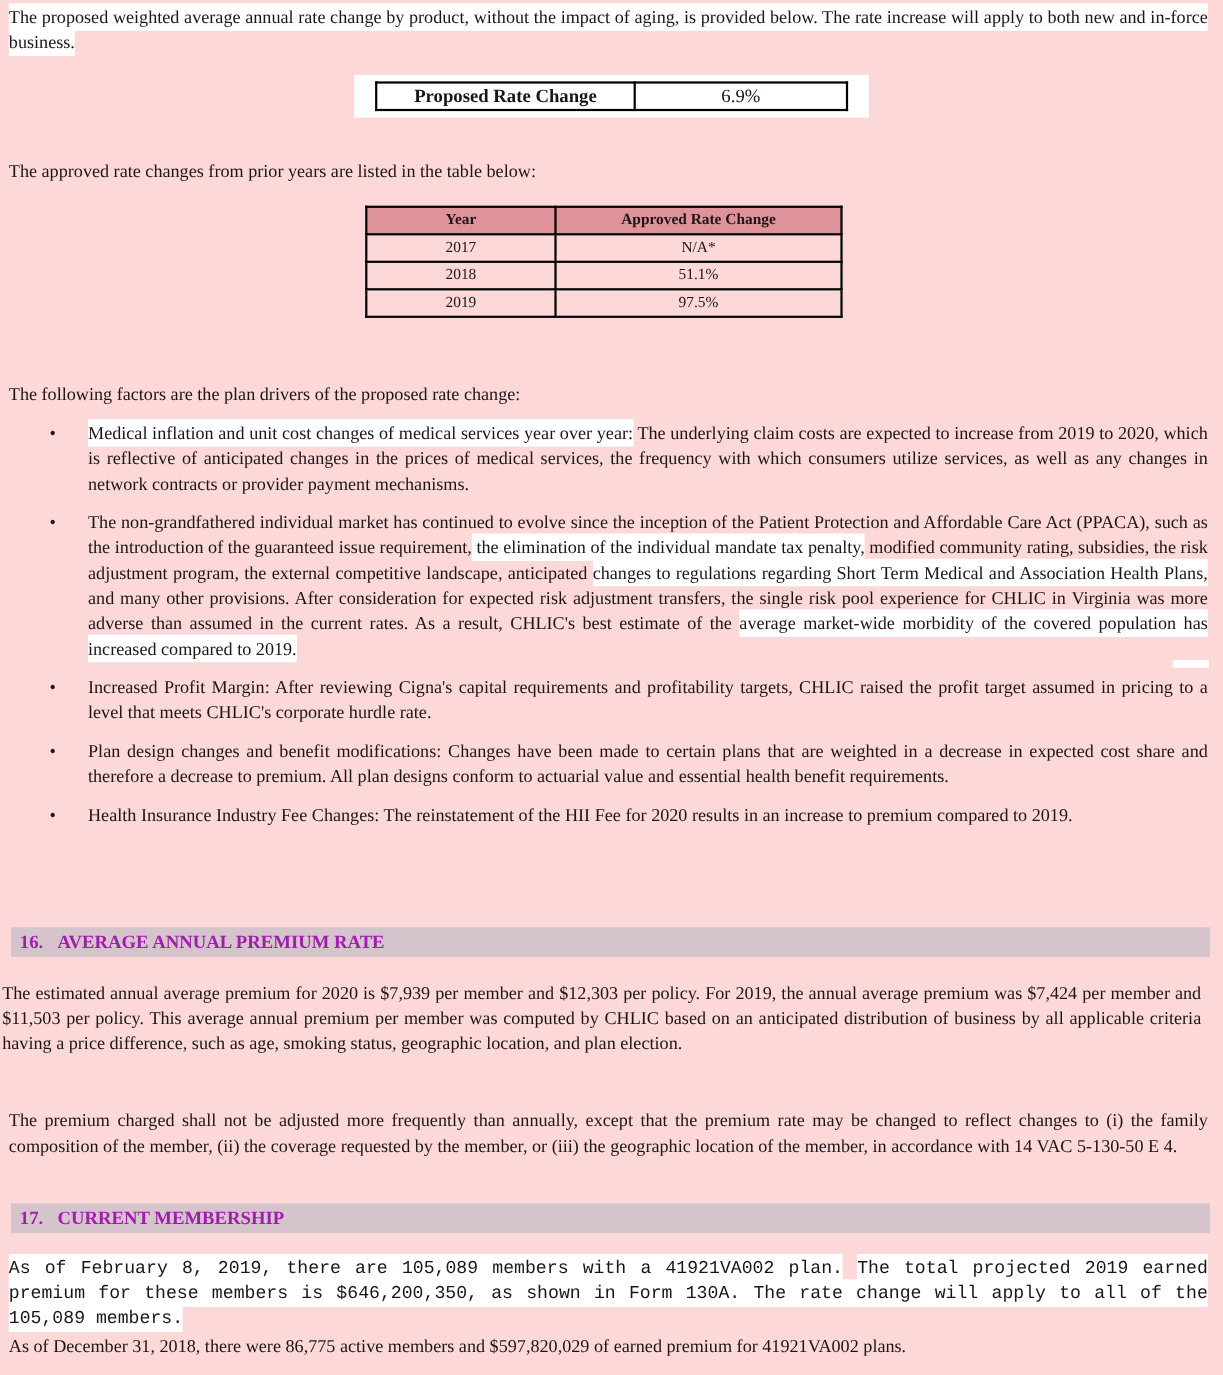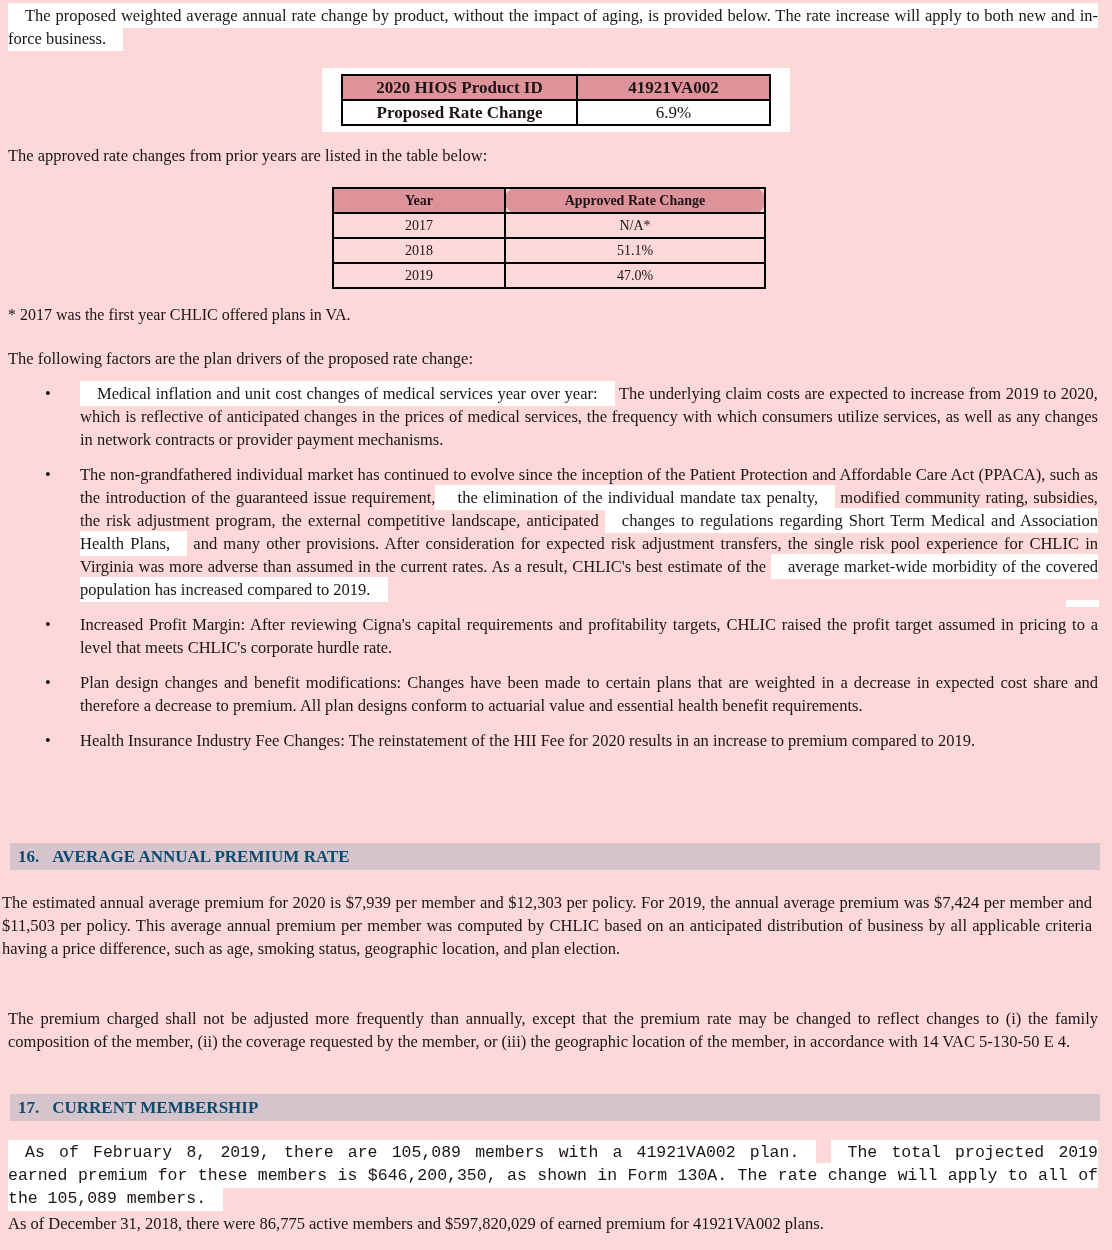--- a/index.html
+++ b/index.html
@@ -1,38 +1,38 @@
 <!DOCTYPE html>
 <html><head>
 <meta charset="utf-8">
 <style>
   html,body{margin:0;padding:0;background:#fcd8d8;}
   .page{position:relative;width:1112px;height:1250px;background:#fcd8d8;
         font-family:"Liberation Serif",serif;font-size:16.5px;line-height:23px;
         color:#1c1416;overflow:hidden;}
   .abs{position:absolute;}
   .para{margin:0;text-align:justify;}
-  .hl{background:#ffffff;padding:3px 17px;}
+  .hl{background:#ffffff;padding:3px 0;}
   
   .t1box{left:322px;top:68px;width:468px;background:#ffffff;padding:6px 0;}
   .t1{margin:0 auto;border-collapse:collapse;}
   .t1 td{border:2px solid #000;text-align:center;font-weight:bold;font-size:17px;height:23px;padding:0 6px;}
   .t1 td.c1{width:221px;}
   .t1 td.c2{width:179px;}
   .t1 tr.hdr td{background:#de939a;}
   .t1 td.val{font-weight:normal;}
   
   .t2{left:332px;top:187px;border-collapse:collapse;}
   .t2 td{border:2px solid #000;text-align:center;font-size:14px;height:22px;padding:0;}
   .t2 tr.hdr td{background:#de939a;font-weight:bold;height:23px;}
   .t2 td.c1{width:170px;}
-  .t2 td.c2{width:258px;border-radius:11px;}
+  .t2 td.c2{width:258px;}
   
   .band{left:10px;width:1082px;height:27px;background:#d5c4cb;font-weight:bold;
-        font-size:17px;line-height:27px;padding-left:8px;color:#0c4a6e;}
+        font-size:17px;line-height:27px;padding-left:8px;color:#a21caf;}
   .band .num{margin-right:13px;}
   .band16{top:843px;}
   .band17{top:1094px;}
   
   .bullets{left:8px;top:382px;width:1090px;}
   .bullet-item{position:relative;padding-left:72px;margin-bottom:12px;text-align:justify;}
   .bullet-mark{position:absolute;left:37px;top:0;}
   
   .p-intro{left:8px;top:4px;width:1090px;}
   .p-approved{left:8px;top:144px;width:1090px;}
@@ -47,24 +47,20 @@
 </head>
 <body>
 
 <div class="page">
 
   <p class="para abs p-intro"><span class="hl">The proposed weighted average annual rate change by product, without the impact of aging, is provided below. The rate increase will apply to both new and in-force business.</span></p>
 
   <div class="abs t1box">
     <table class="t1">
       <tbody>
-        <tr class="hdr">
-          <td class="c1">2020 HIOS Product ID</td>
-          <td class="c2">41921VA002</td>
-        </tr>
         <tr>
           <td class="c1">Proposed Rate Change</td>
           <td class="c2 val">6.9%</td>
         </tr>
       </tbody>
     </table>
   </div>
 
   <p class="para abs p-approved">The approved rate changes from prior years are listed in the table below:</p>
 
@@ -77,26 +73,25 @@
       <tr>
         <td class="c1">2017</td>
         <td class="c2">N/A*</td>
       </tr>
       <tr>
         <td class="c1">2018</td>
         <td class="c2">51.1%</td>
       </tr>
       <tr>
         <td class="c1">2019</td>
-        <td class="c2">47.0%</td>
+        <td class="c2">97.5%</td>
       </tr>
     </tbody>
   </table>
 
-  <p class="para abs p-foot">* 2017 was the first year CHLIC offered plans in VA.</p>
 
   <p class="para abs p-drivers">The following factors are the plan drivers of the proposed rate change:</p>
 
   <div class="abs bullets">
     <div class="bullet-item">
       <span class="bullet-mark">•</span><span class="hl">Medical inflation and unit cost changes of medical services year over year:</span><span> The underlying claim costs are expected to increase from 2019 to 2020, which is reflective of anticipated changes in the prices of medical services, the frequency with which consumers utilize services, as well as any changes in network contracts or provider payment mechanisms.</span>
     </div>
     <div class="bullet-item">
       <span class="bullet-mark">•</span><span>The non-grandfathered individual market has continued to evolve since the inception of the Patient Protection and Affordable Care Act (PPACA), such as the introduction of the guaranteed issue requirement,</span><span class="hl"> the elimination of the individual mandate tax penalty,</span><span> modified community rating, subsidies, the risk adjustment program, the external competitive landscape, anticipated </span><span class="hl">changes to regulations regarding Short Term Medical and Association Health Plans,</span><span> and many other provisions. After consideration for expected risk adjustment transfers, the single risk pool experience for CHLIC in Virginia was more adverse than assumed in the current rates. As a result, CHLIC's best estimate of the </span><span class="hl">average market-wide morbidity of the covered population has increased compared to 2019.</span>
     </div>

